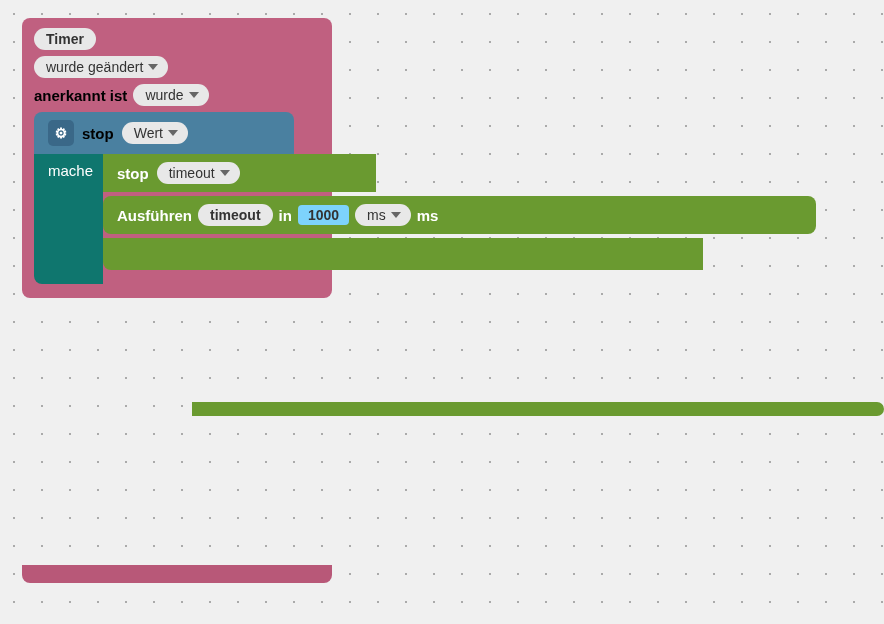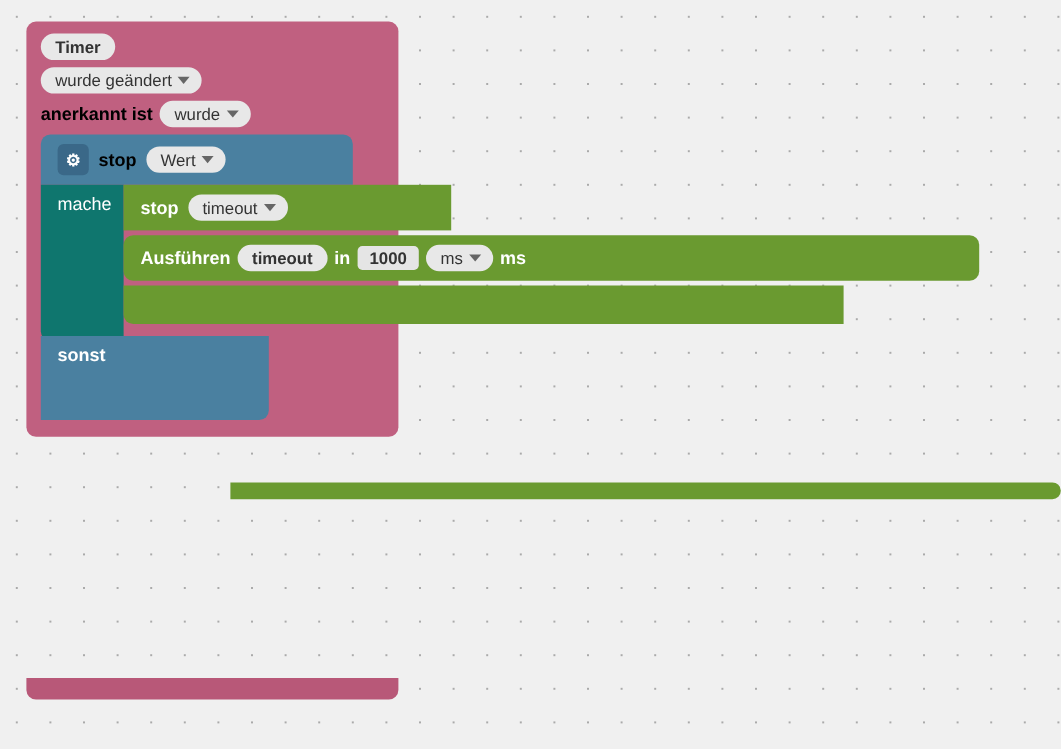--- a/index.html
+++ b/index.html
@@ -118,21 +118,21 @@
       padding: 8px 14px;
       display: flex;
       align-items: center;
       gap: 6px;
       color: white;
       font-weight: 600;
       width: 713px;
     }
 
     .number-pill {
-      background: #e5e5e5;
+      background: #7dd3fc;
       color: #333;
       border-radius: 4px;
       padding: 2px 10px;
       font-size: 14px;
       font-weight: 600;
     }
   </style>
 </head>
 <body>
 
@@ -197,25 +197,20 @@
             <span>ms</span>
             <span class="dropdown-arrow"></span>
           </span>
           <span>ms</span>
         </div>
 
         <div style="background: #6a9a30; height: 32px; width: 600px; border-radius: 0 0 0 8px; margin-top: 0;"></div>
       </div>
     </div>
 
-    <div style="display: flex; align-items: flex-start; margin-top: -4px;">
-      <div style="background: #4a80a0; padding: 8px 10px 8px 14px; color: white; font-weight: 600; border-radius: 0 0 8px 0; min-height: 70px; width: 190px;">
-        <span>sonst</span>
-      </div>
-    </div>
 
   </div>
 
   <div style="position: absolute; left: 22px; top: 565px; height: 18px; width: 310px; background: #b85878; border-radius: 0 0 8px 8px;"></div>
 
   <div style="position: absolute; left: 192px; top: 402px; height: 14px; width: 692px; background: #6a9a30; border-radius: 0 8px 8px 0;"></div>
 
 </div>
 
 </body></html>

